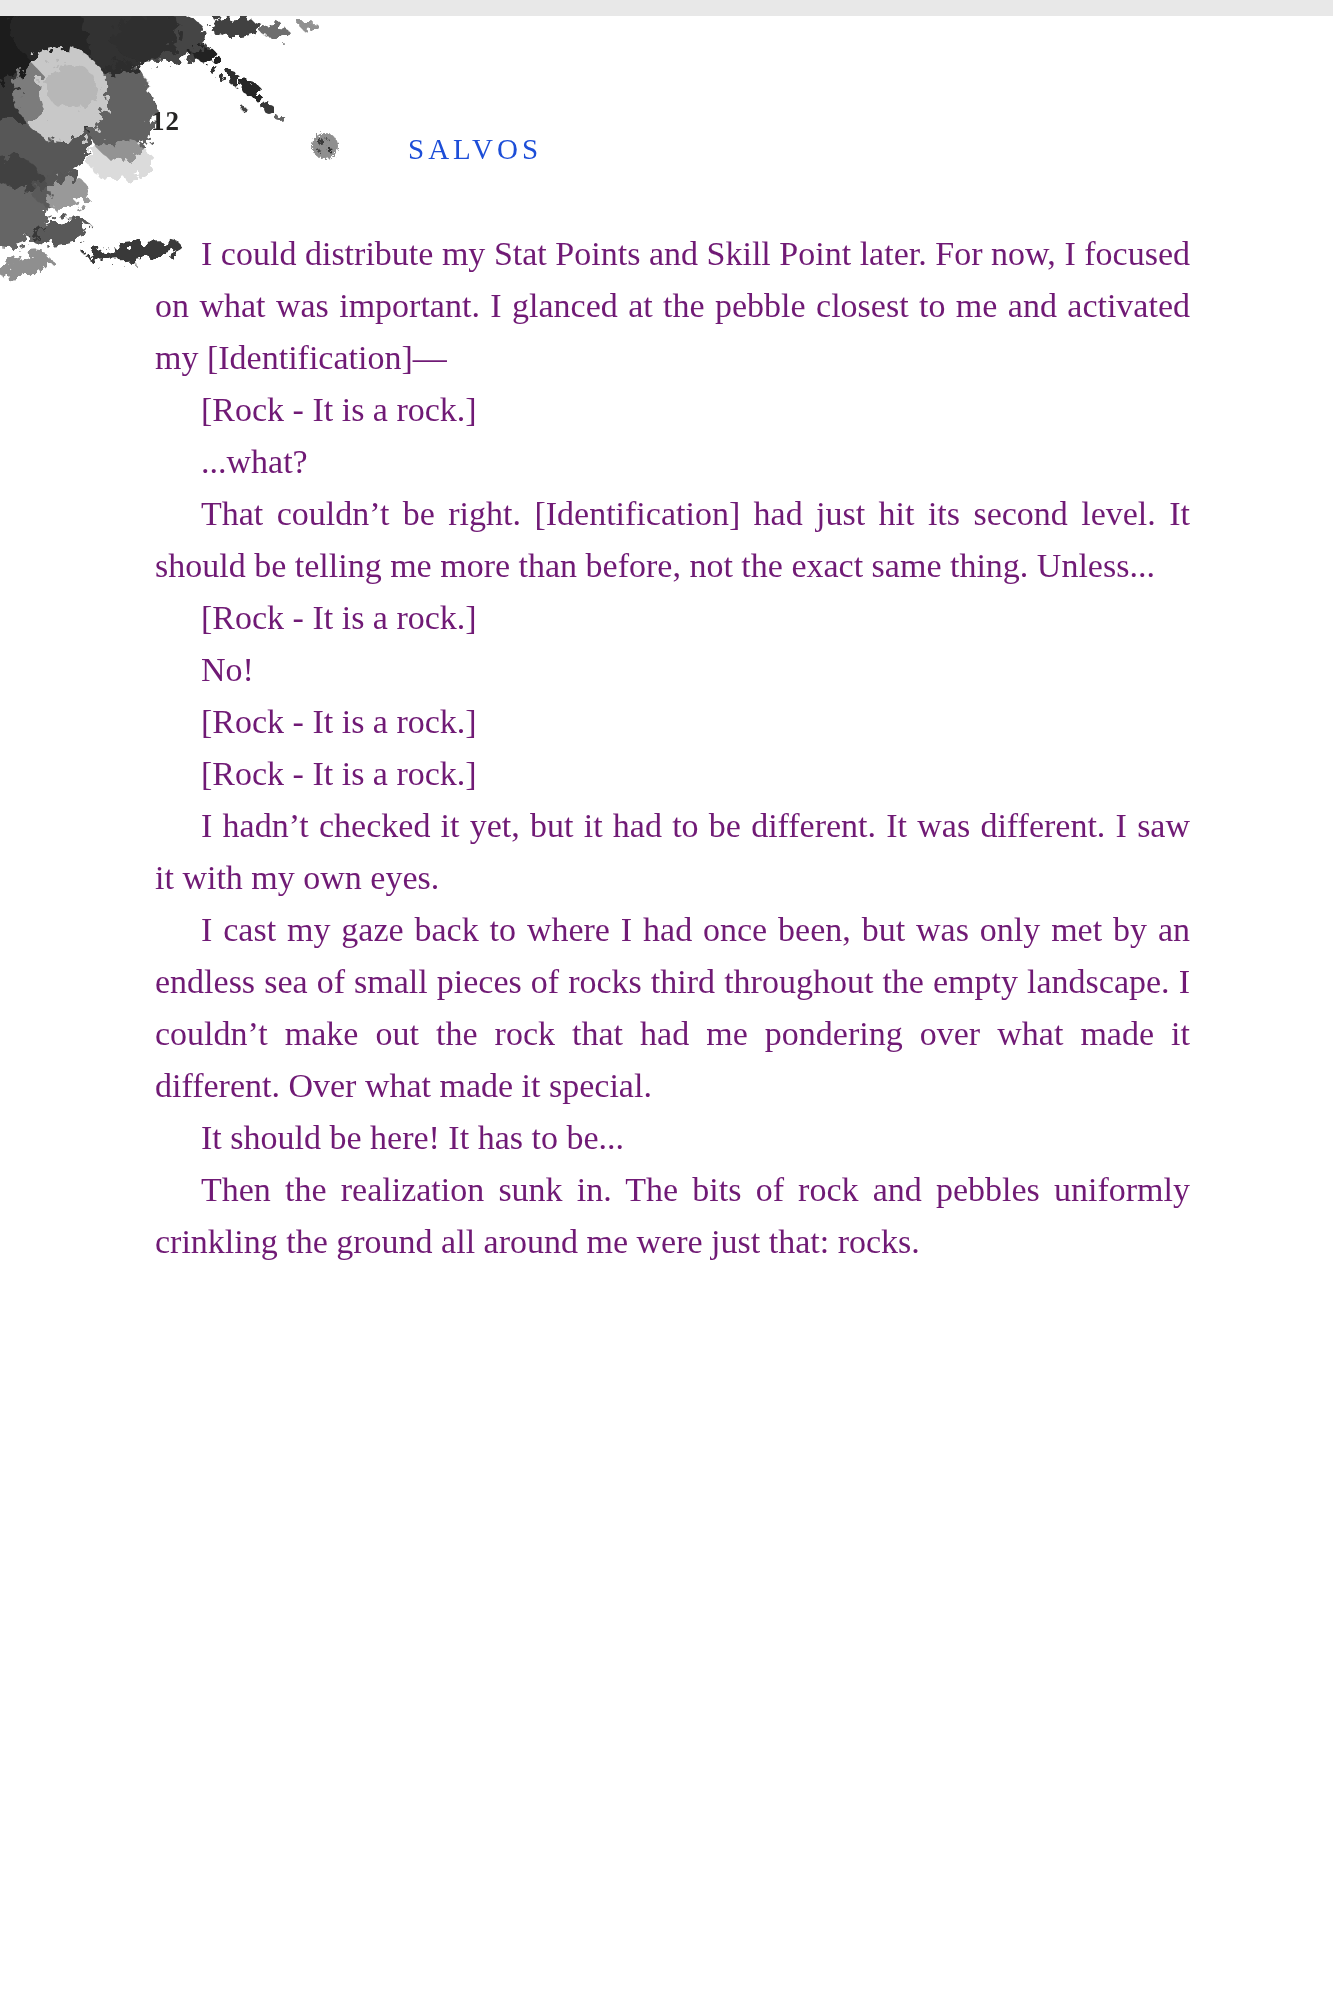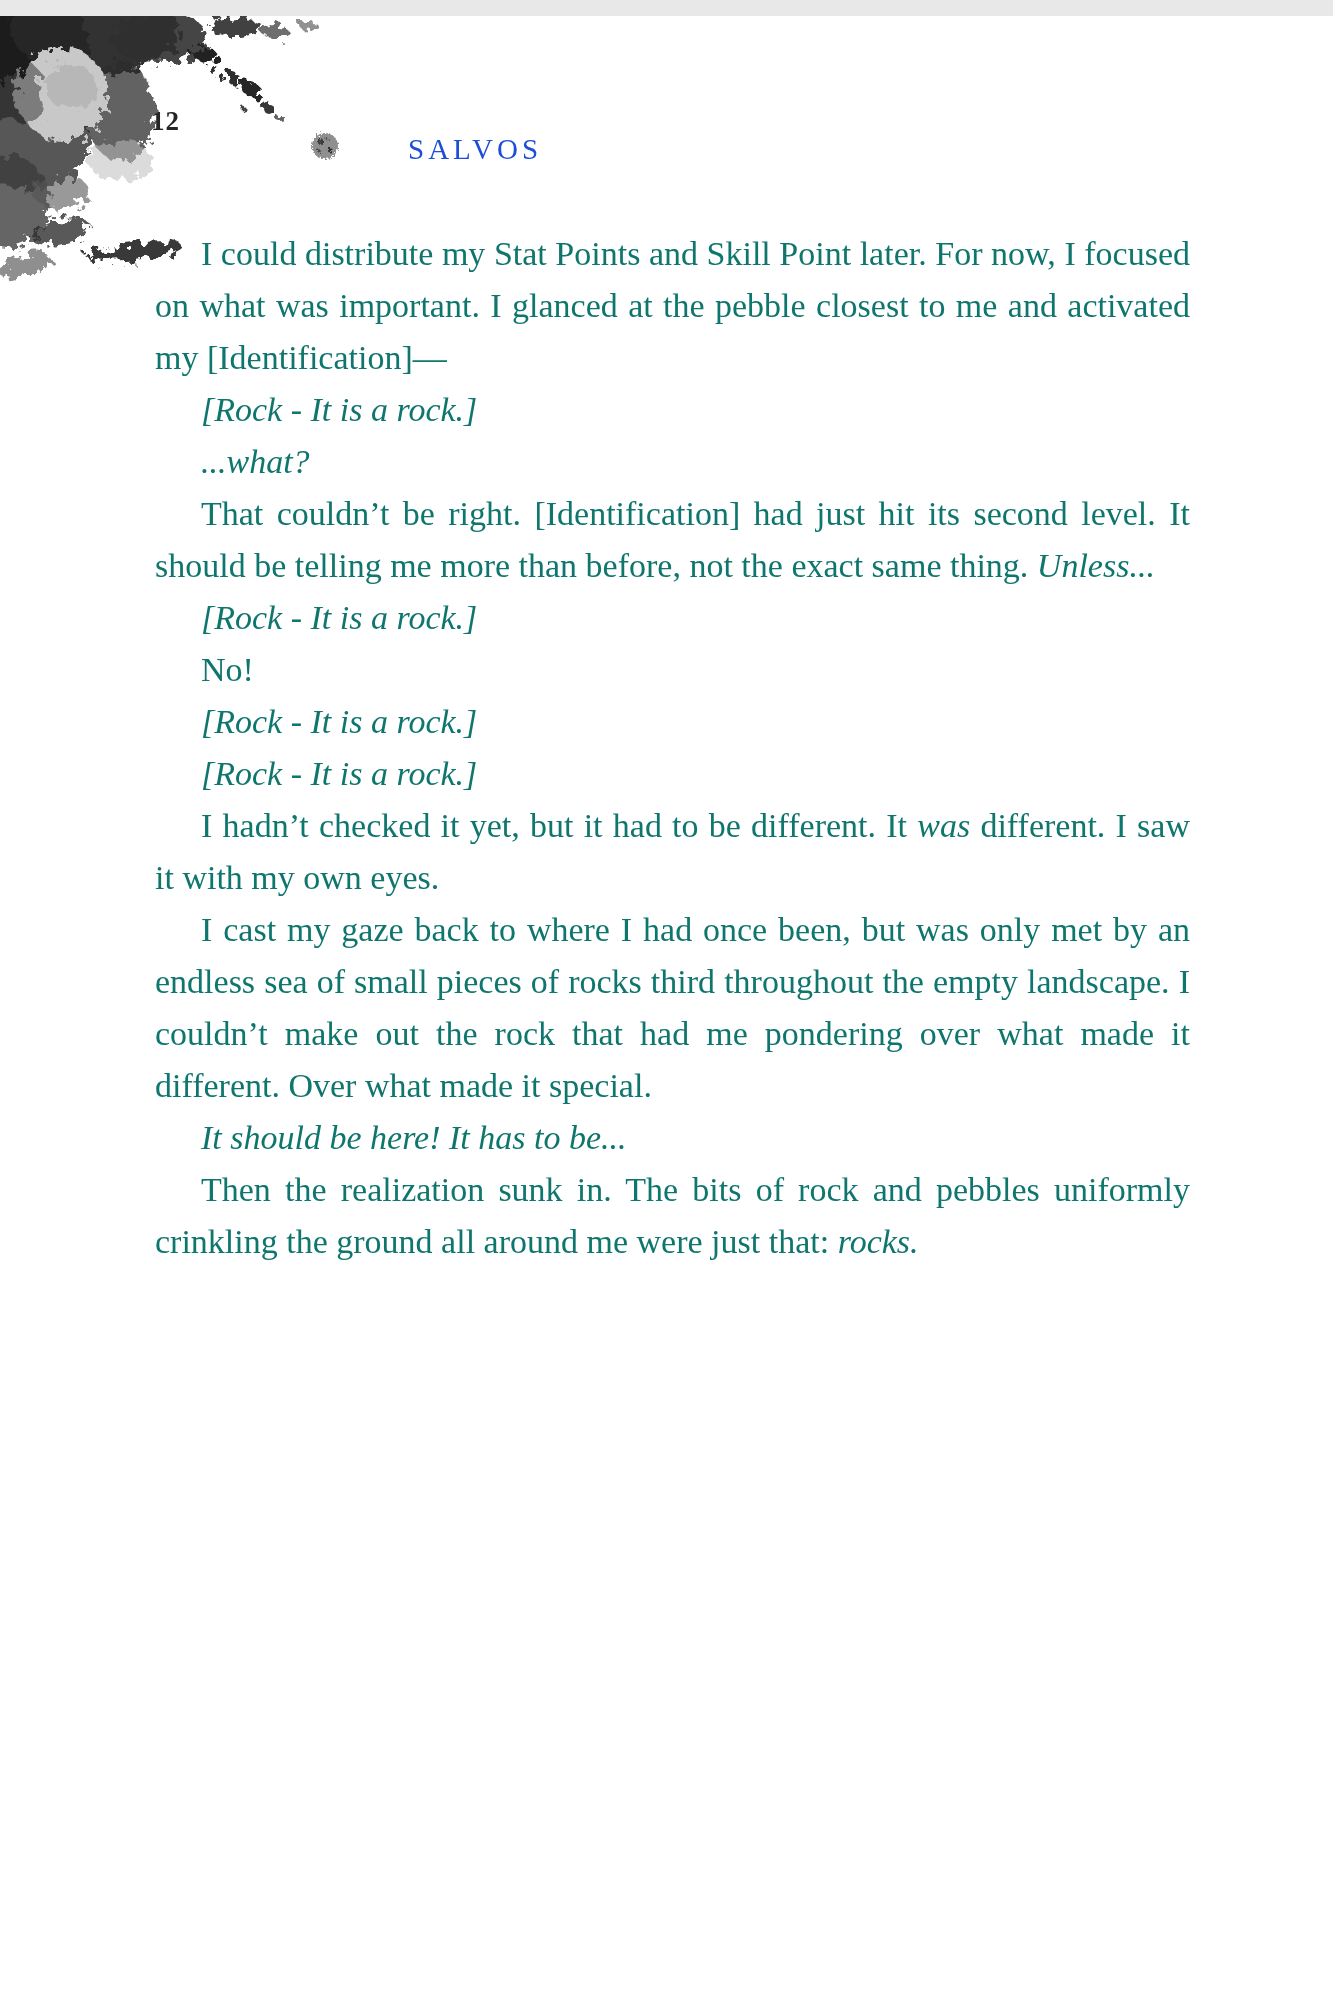--- a/index.html
+++ b/index.html
@@ -37,28 +37,28 @@
     color: #1d4ed8;
   }
   .text-block {
     position: absolute;
     left: 155px;
     top: 212px;
     width: 1035px;
     font-size: 34px;
     line-height: 52px;
     text-align: justify;
-    color: #0f766e;
+    color: #701a75;
   }
   .text-block p {
     margin: 0;
     padding: 0;
     text-indent: 46px;
   }
-  .it { font-style: italic; }
+  .it { }
 </style>
 </head>
 <body>
 
 <div class="page">
 
   <svg class="splatter" width="400" height="270" viewBox="0 0 400 270" xmlns="http://www.w3.org/2000/svg" aria-hidden="true">
     <defs>
       <filter id="rough" x="-30%" y="-30%" width="160%" height="160%">
         <feTurbulence type="fractalNoise" baseFrequency="0.10" numOctaves="3" seed="7" result="n"></feTurbulence>

